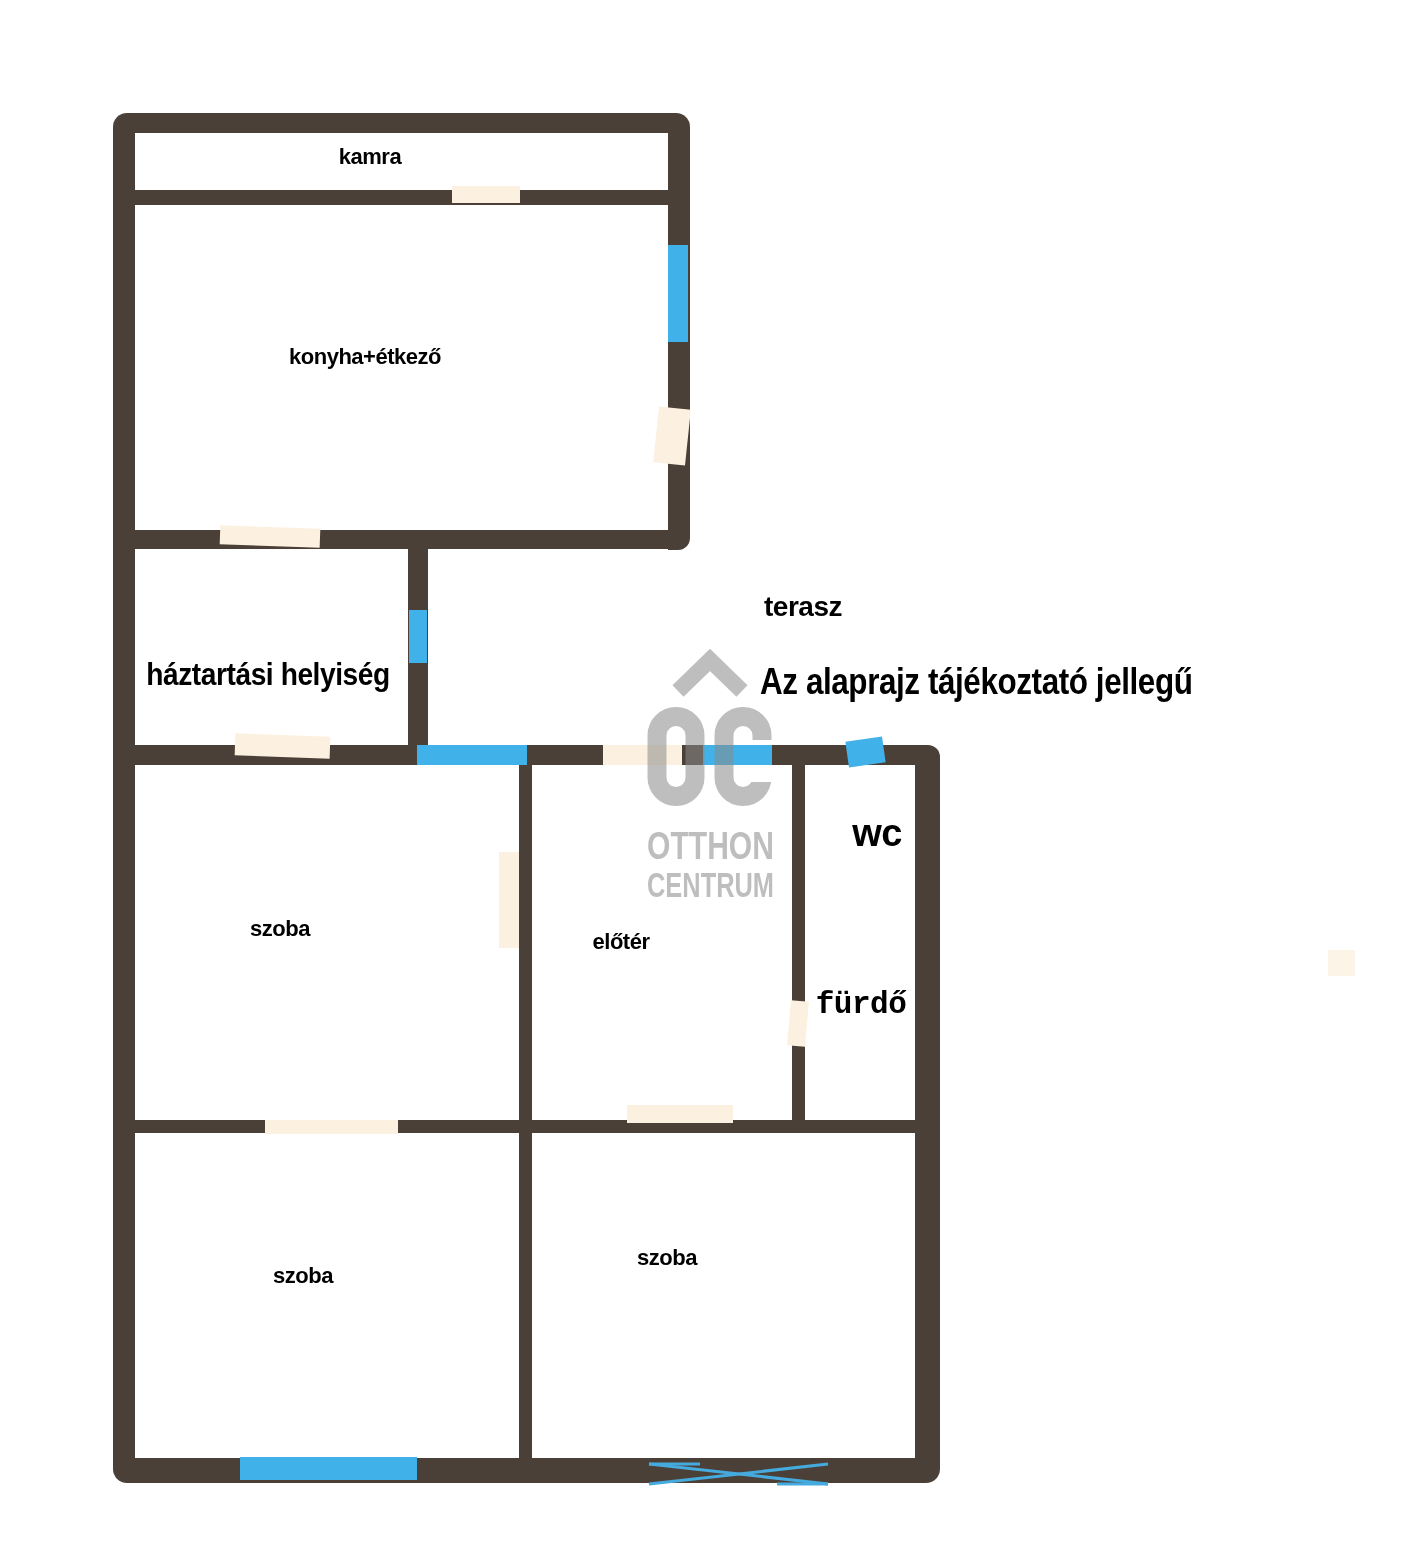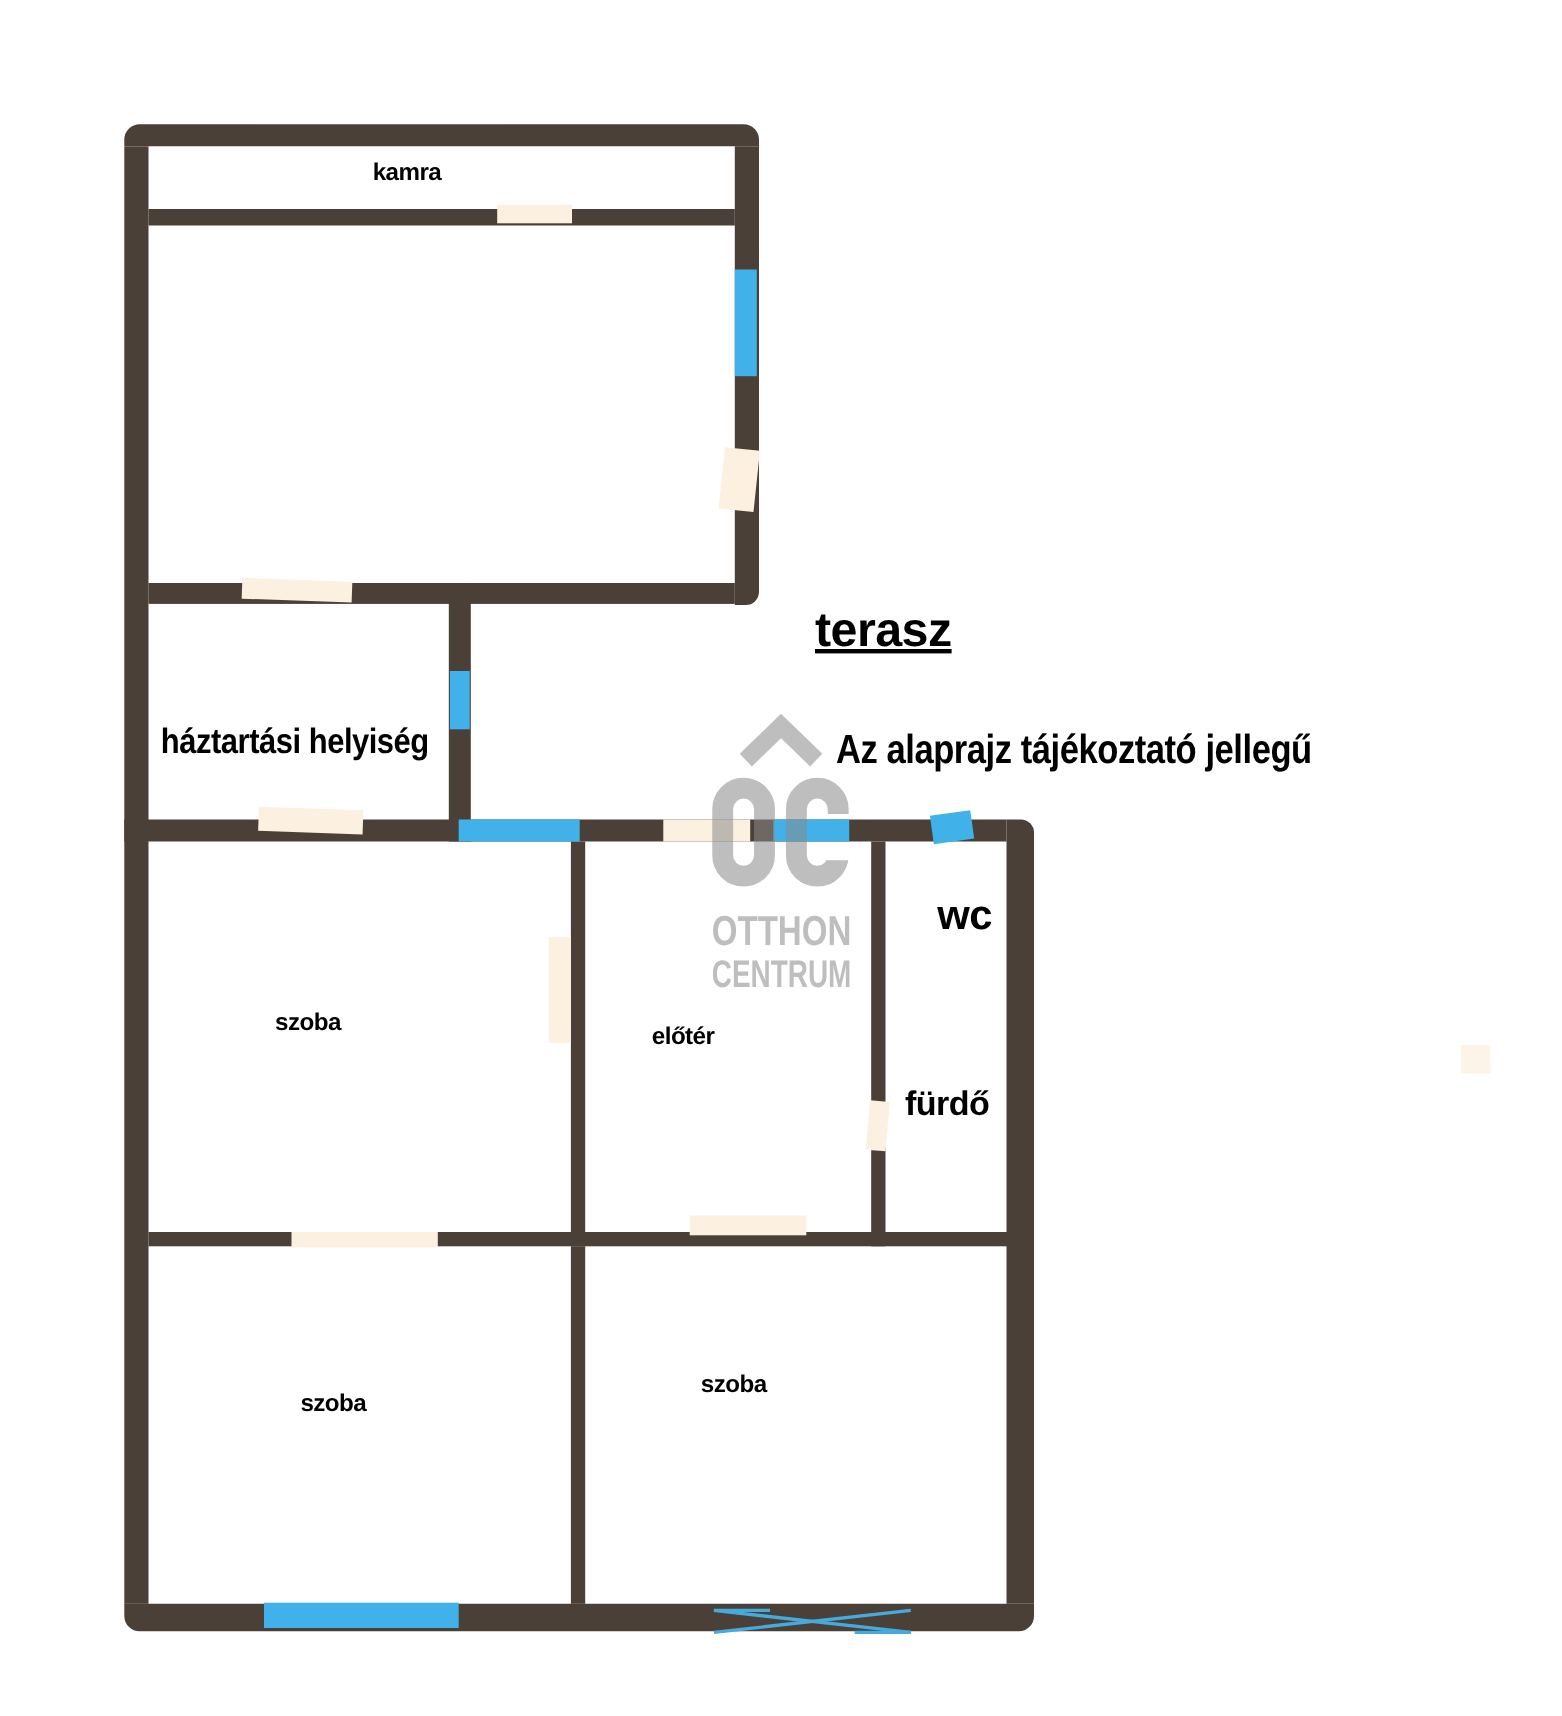--- a/index.html
+++ b/index.html
@@ -11,21 +11,21 @@
   .window{position:absolute;background:var(--window);}
   .door{position:absolute;background:var(--door);}
   .door.faint{background:var(--door_faint);}
   .room-label{
     position:absolute;transform:translate(-50%,-50%);
     color:var(--label);font-weight:bold;font-size:22px;letter-spacing:-0.5px;
     white-space:nowrap;
   }
   .room-label.condensed{transform:translate(-50%,-50%) scaleX(0.88);}
   .room-label.small{font-size:38px;}
-  .room-label.mid{font-size:31px;}
+  .room-label.mid{font-size:31px;font-family:Liberation Mono, monospace;}
   #disclaimer{
     position:absolute;left:760px;top:682px;transform:translateY(-50%) scaleX(0.85);
     transform-origin:left center;color:var(--label);font-weight:bold;font-size:37px;
     letter-spacing:-0.5px;white-space:nowrap;
   }
   svg.overlay{position:absolute;left:0;top:0;pointer-events:none;}
 </style>
 </head>
 <body>
 
@@ -79,22 +79,23 @@
     </g>
     <g style="stroke:var(--glass_line);stroke-width:3;">
       <line x1="649" y1="1464" x2="828" y2="1484"></line>
       <line x1="649" y1="1484" x2="828" y2="1464"></line>
       <line x1="649" y1="1464" x2="700" y2="1464"></line>
       <line x1="777" y1="1484" x2="828" y2="1484"></line>
     </g>
   </svg>
 
   <div class="room-label" style="left:370px;top:157px;">kamra</div>
+  <div class="room-label" style="left:365px;top:357px;">konyha+étkező</div>
   <div class="room-label condensed small" style="left:268px;top:674px;font-size:32px;">háztartási helyiség</div>
-  <div class="room-label" style="left:803px;top:573px;font-size:44px;text-decoration:underline;">terasz</div>
+  <div class="room-label" style="left:803px;top:607px;font-size:28px;">terasz</div>
   <div class="room-label" style="left:280px;top:929px;">szoba</div>
   <div class="room-label" style="left:621px;top:942px;">előtér</div>
   <div class="room-label small" style="left:877px;top:833px;">wc</div>
   <div class="room-label mid" style="left:861px;top:1004px;">fürdő</div>
   <div class="room-label" style="left:303px;top:1276px;">szoba</div>
   <div class="room-label" style="left:667px;top:1258px;">szoba</div>
 
   <div id="disclaimer">Az alaprajz tájékoztató jellegű</div>
 
 </div>

